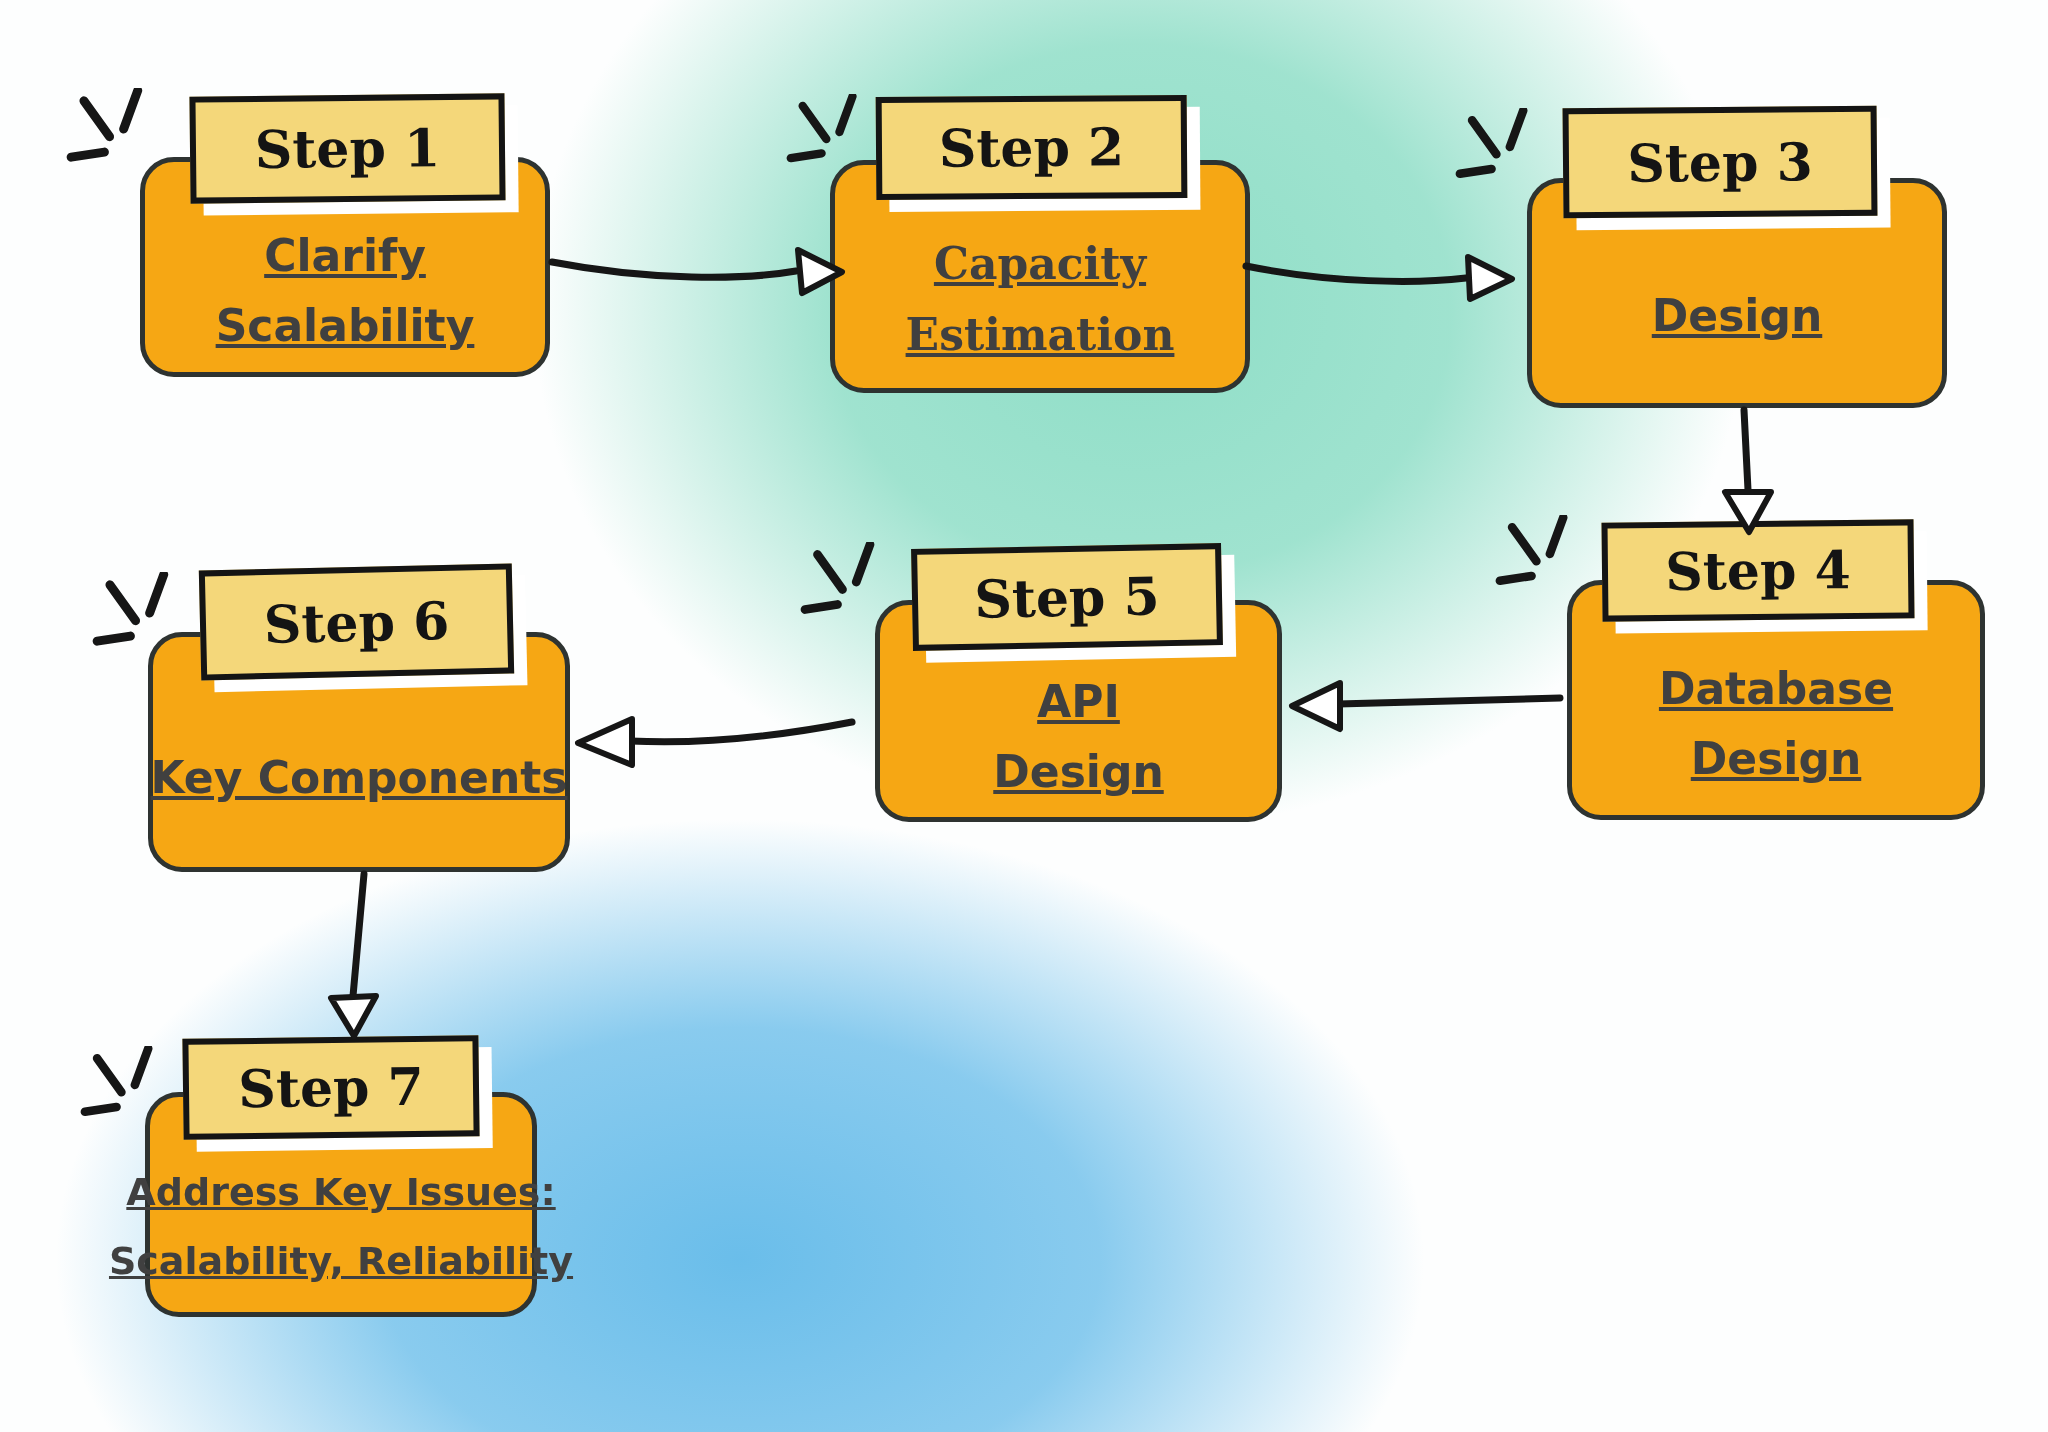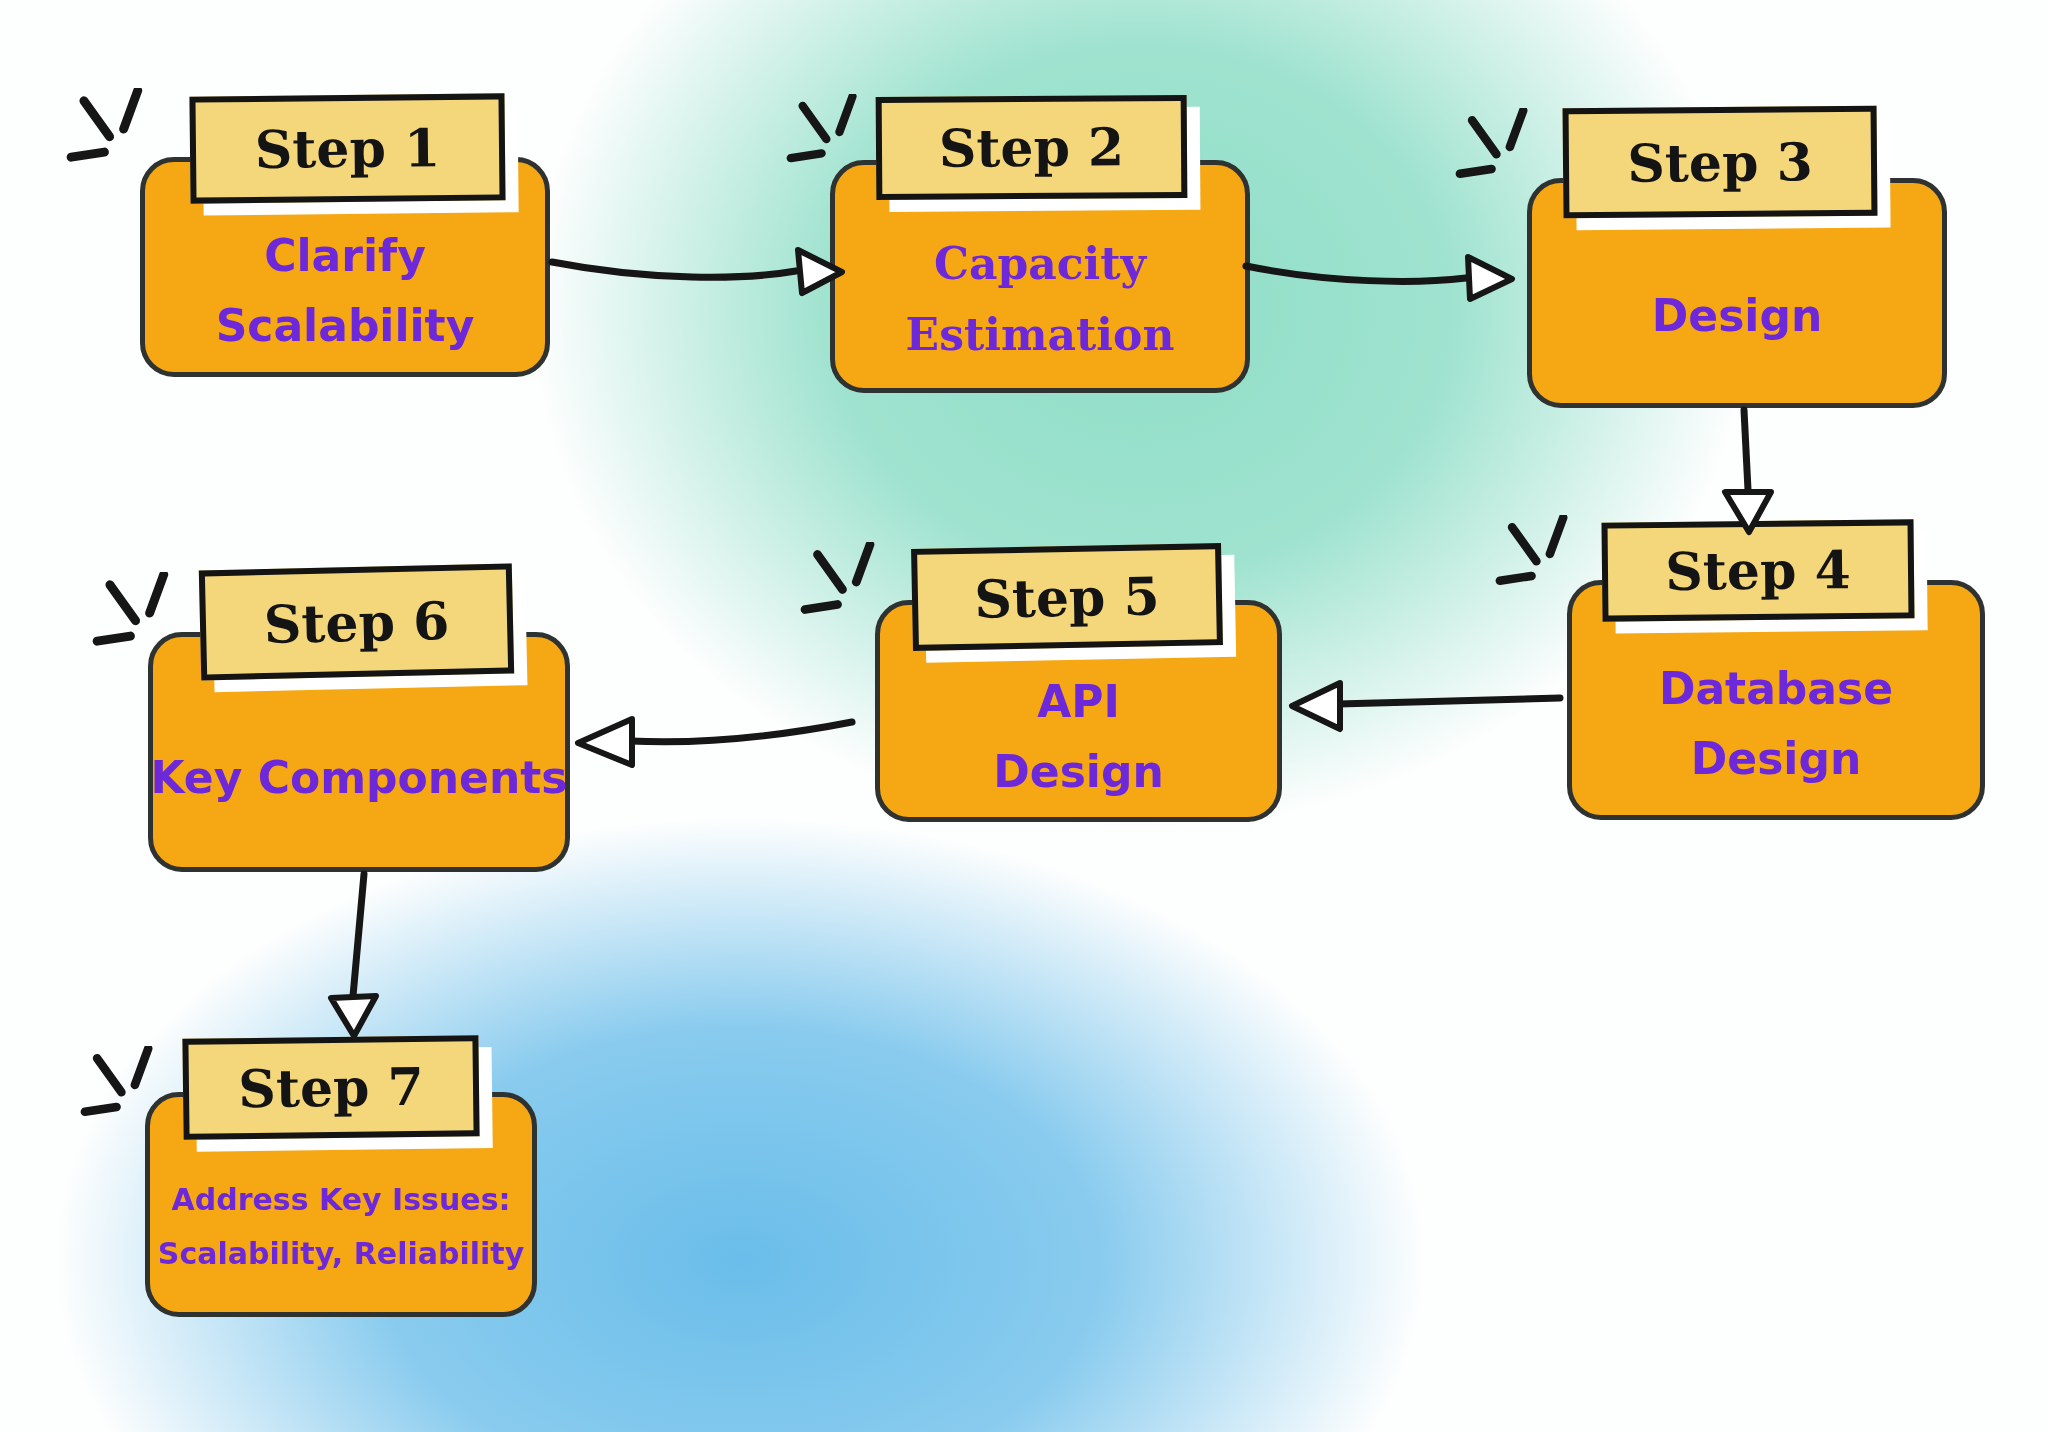--- a/index.html
+++ b/index.html
@@ -24,24 +24,24 @@
   }
   .body-box::before {
     content:"";
     position:absolute; inset:-5px;
     border-radius:38px;
     transform:translate(-21px,22px);
     background:repeating-linear-gradient(135deg, #243230 0 9px, rgba(0,0,0,0) 9px 20px);
     z-index:-1;
   }
   .line {
-    font-size:44px; font-weight:700; color:#6d28d9;
-    line-height:1.6; white-space:nowrap;
-  }
-  .small .line { font-size:30px; line-height:1.8; }
+    font-size:44px; font-weight:700; color:#404040;
+    line-height:1.6; white-space:nowrap;text-decoration:underline;
+  }
+  .small .line { font-size:38px; line-height:1.8; }
   .serif-body .line { font-family:"DejaVu Serif", serif; }
   .badge {
     position:absolute;
     background:#F4D77A;
     border:6px solid #141414;
     box-shadow:13px 12px 0 #ffffff;
     box-sizing:border-box;
     display:flex; align-items:center; justify-content:center;
     z-index:3;
   }

